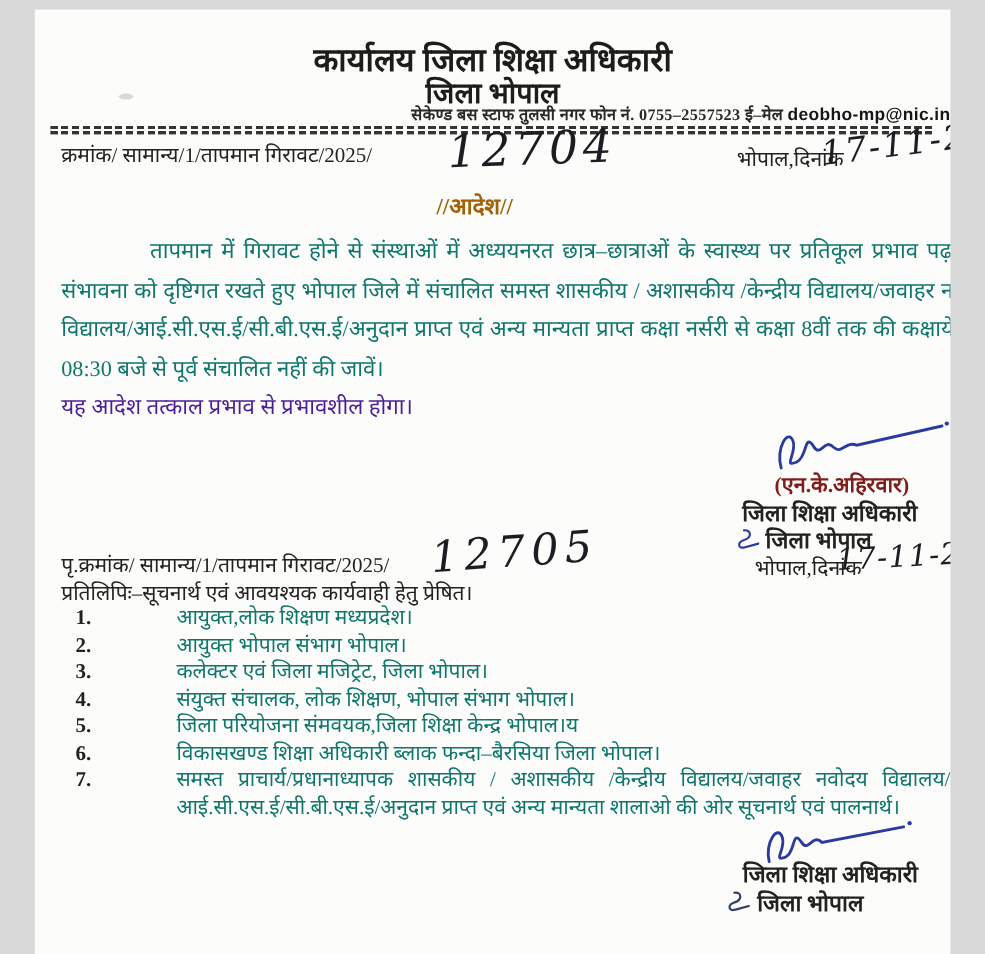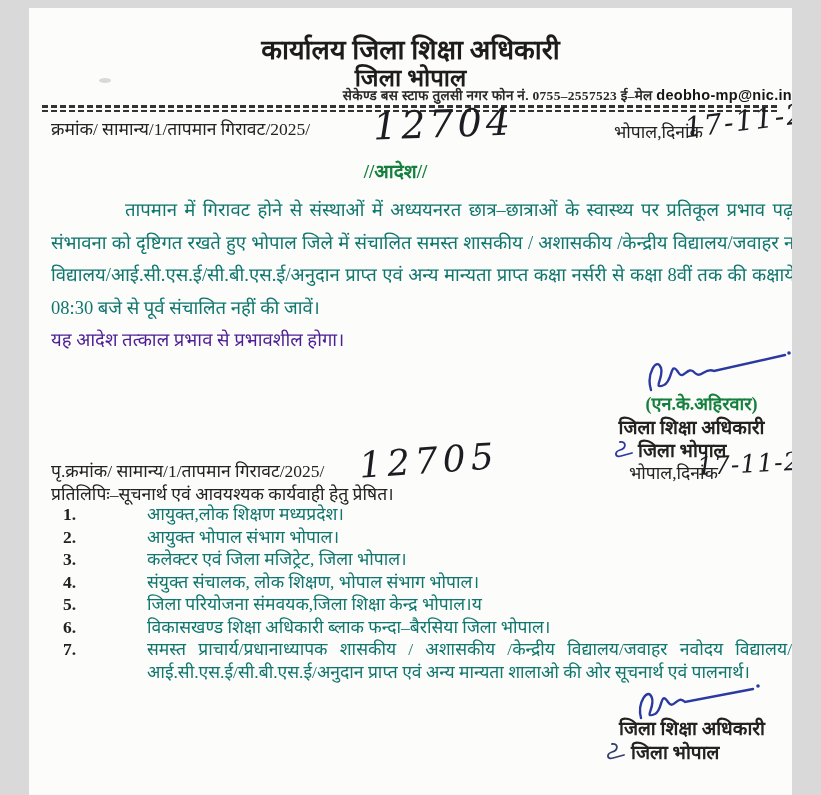--- a/index.html
+++ b/index.html
@@ -46,38 +46,38 @@
     font-family:"DejaVu Serif","Liberation Serif",serif;
     font-style:italic;color:#1c1c22;white-space:nowrap;
   }
   .hw-num1{top:94px;left:344px;font-size:38px;transform:rotate(-2deg);letter-spacing:4px;}
   .hw-date1{top:95px;left:655px;font-size:28px;transform:rotate(-7deg);letter-spacing:2px;}
   .hw-num2{top:432px;left:330px;font-size:36px;transform:rotate(-4deg);letter-spacing:5px;}
   .hw-date2{top:440px;left:668px;font-size:25px;transform:rotate(-3deg);letter-spacing:1px;}
   
   .order-heading{
     position:absolute;top:150px;left:0;right:30px;
-    text-align:center;font-size:19px;font-weight:600;color:#15803d;
+    text-align:center;font-size:19px;font-weight:600;color:#a16207;
   }
   .bodyblock{position:absolute;top:186px;left:22px;width:779px;}
   .para{
     margin:0;font-size:18.5px;line-height:32.5px;
     text-align:justify;text-indent:74px;color:#0f766e;
   }
   .effect{margin:1px 0 0 0;font-size:18.5px;line-height:31px;color:#4c1d95;}
   .approval{
     margin:10px 0 0 4px;font-size:18.5px;font-weight:700;color:#1e1d1c;
     text-decoration:underline;text-underline-offset:4px;display:inline-block;
   }
   .copyline{position:absolute;top:473px;left:22px;font-size:17.5px;color:#232221;}
   
   .sig-svg1{position:absolute;left:606px;top:340px;}
   .sig-svg2{position:absolute;left:598px;top:672px;}
   .sig-name{position:absolute;top:383px;left:565px;width:215px;text-align:center;
-    font-size:18px;font-weight:600;color:#15803d;white-space:nowrap;}
+    font-size:18px;font-weight:600;color:#7f1d1d;white-space:nowrap;}
   .sig-desig1{position:absolute;top:406px;left:555px;width:215px;text-align:center;
     font-size:19px;font-weight:700;color:#232221;white-space:nowrap;}
   .sig-dist1{position:absolute;top:429px;left:582px;display:flex;align-items:center;gap:5px;
     font-size:19px;font-weight:700;color:#232221;white-space:nowrap;}
   .sig-desig2{position:absolute;top:707px;left:558px;width:210px;text-align:center;
     font-size:19px;font-weight:700;color:#232221;white-space:nowrap;}
   .sig-dist2{position:absolute;top:731px;left:574px;display:flex;align-items:center;gap:6px;
     font-size:19px;font-weight:700;color:#232221;white-space:nowrap;}
   
   .dlist{position:absolute;top:495px;left:22px;width:742px;}

